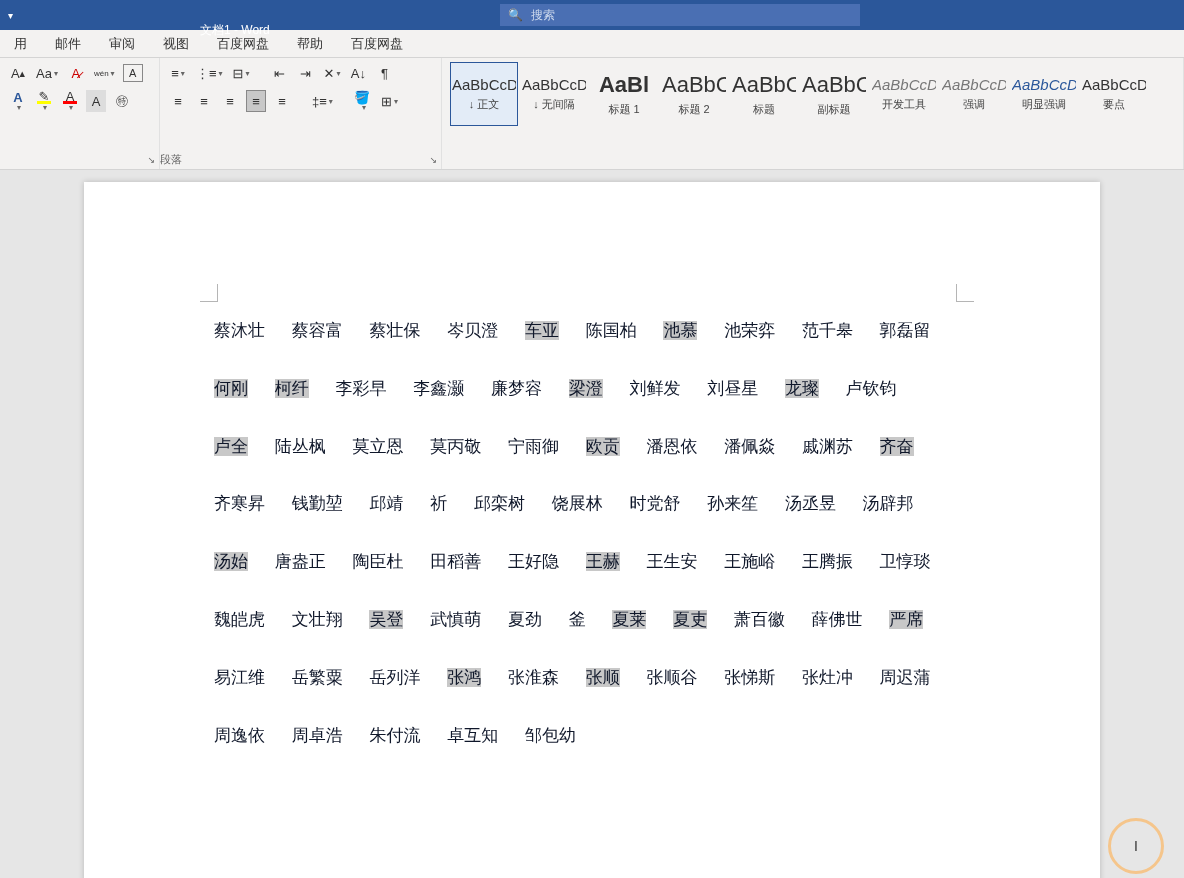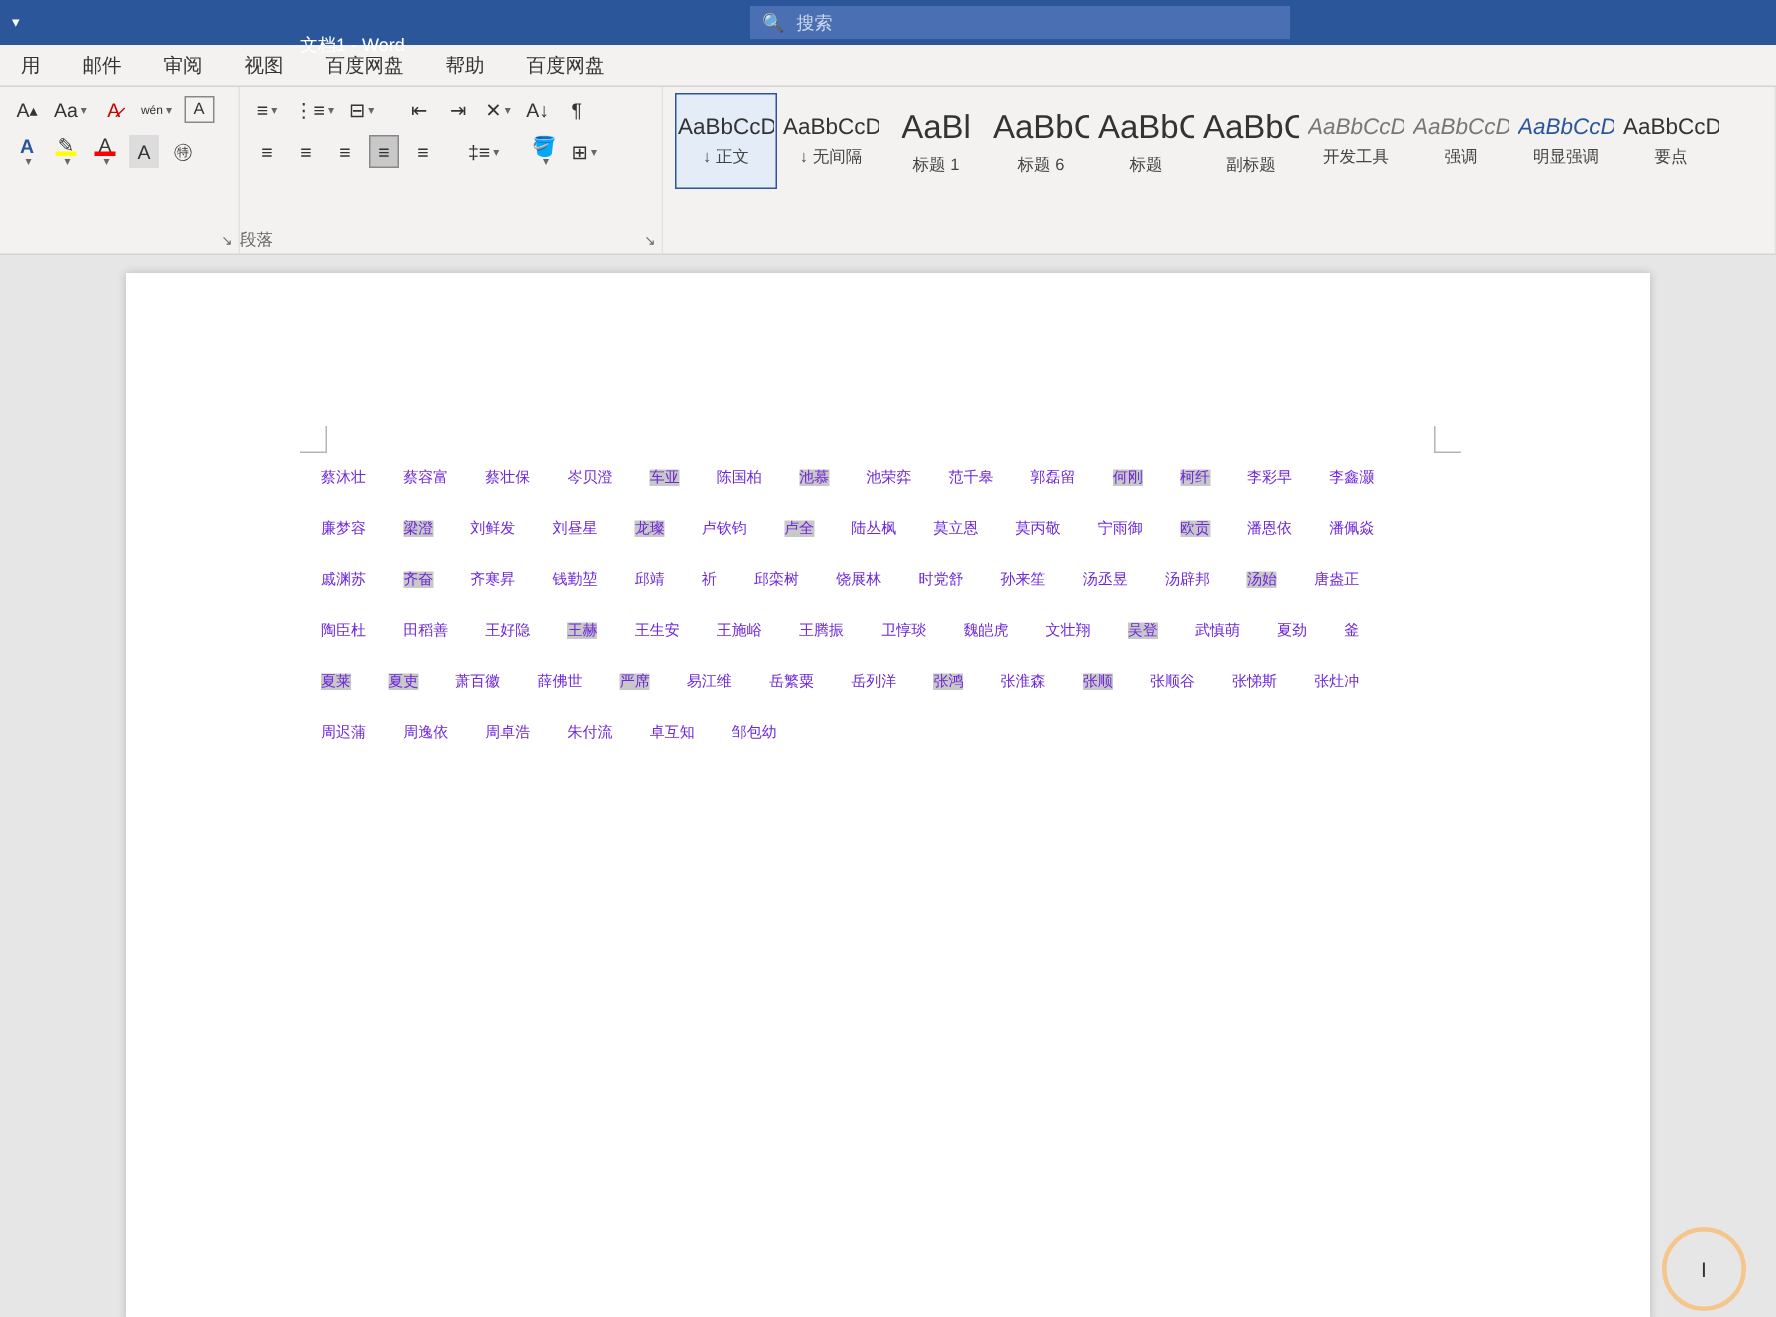--- a/index.html
+++ b/index.html
@@ -27,33 +27,33 @@
 .rbtn.dd::after { content: "▾"; font-size: 8px; margin-left: 2px; color: #666; }
 .rbtn .color-bar { display: block; width: 14px; height: 3px; margin-top: -2px; }
 .rbtn.stack { flex-direction: column; line-height: 1; }
 .rbtn.boxed { border: 1px solid #888; width: 20px; height: 18px; font-size: 11px; }
 .rbtn.active { background: #c8c8c8; border: 1px solid #888; }
 
 .style-gallery { display: flex; gap: 2px; height: 80px; overflow: hidden; }
 .style-item { width: 68px; height: 64px; border: 1px solid transparent; display: flex; flex-direction: column; align-items: center; justify-content: center; cursor: pointer; font-size: 11px; color: #444; }
 .style-item.sel { border: 1px solid #2b579a; background: #e3ecf7; }
 .style-item .preview { font-size: 15px; color: #333; margin-bottom: 4px; white-space: nowrap; overflow: hidden; max-width: 64px; }
-.style-item .preview.big { font-size: 22px; font-weight: normal; }
+.style-item .preview.big { font-size: 22px; font-weight: bold; }
 .style-item .preview.h { font-size: 22px; }
 .style-item .preview.italic { font-style: italic; color: #777; }
 .style-item .preview.blue { color: #2b579a; font-style: italic; }
 
 .doc-area { position: absolute; top: 170px; left: 0; right: 0; bottom: 0; background: #e6e6e6; overflow: auto; }
 .page { width: 1016px; min-height: 700px; background: #fff; margin: 12px auto 40px auto; box-shadow: 0 0 6px rgba(0,0,0,0.2); position: relative; padding: 120px 130px 60px 130px; }
 
 .corner { position: absolute; width: 18px; height: 18px; border-color: #b5b5b5; }
 .corner.tl { top: 102px; left: 116px; border-right: 1px solid #b5b5b5; border-bottom: 1px solid #b5b5b5; }
 .corner.tr { top: 102px; right: 126px; border-left: 1px solid #b5b5b5; border-bottom: 1px solid #b5b5b5; }
 
-.content { font-size: 10px; color: #6d28d9; line-height: 3.4; word-break: keep-all; }
+.content { font-size: 17px; color: #0f172a; line-height: 3.4; word-break: keep-all; }
 .name { white-space: nowrap; margin-right: 22px; display: inline; }
 .name.hl { background: #c8c8c8; }
 
 .cursor-ring { position: absolute; left: 1108px; top: 818px; width: 56px; height: 56px; border: 3px solid #f5c58b; border-radius: 50%; pointer-events: none; display: flex; align-items: center; justify-content: center; color: #333; font-size: 14px; }
 </style>
 </head>
 <body>
 
 <div class="title-bar">
   <span style="margin-left:8px;font-size:10px;">▾</span>
@@ -140,21 +140,21 @@
         <div class="style-item">
           <div class="preview ">AaBbCcDd</div>
           <div>↓ 无间隔</div>
         </div>
         <div class="style-item">
           <div class="preview big">AaBl</div>
           <div>标题 1</div>
         </div>
         <div class="style-item">
           <div class="preview h">AaBbC</div>
-          <div>标题 6</div>
+          <div>标题 2</div>
         </div>
         <div class="style-item">
           <div class="preview h">AaBbC</div>
           <div>标题</div>
         </div>
         <div class="style-item">
           <div class="preview h">AaBbC</div>
           <div>副标题</div>
         </div>
         <div class="style-item">

